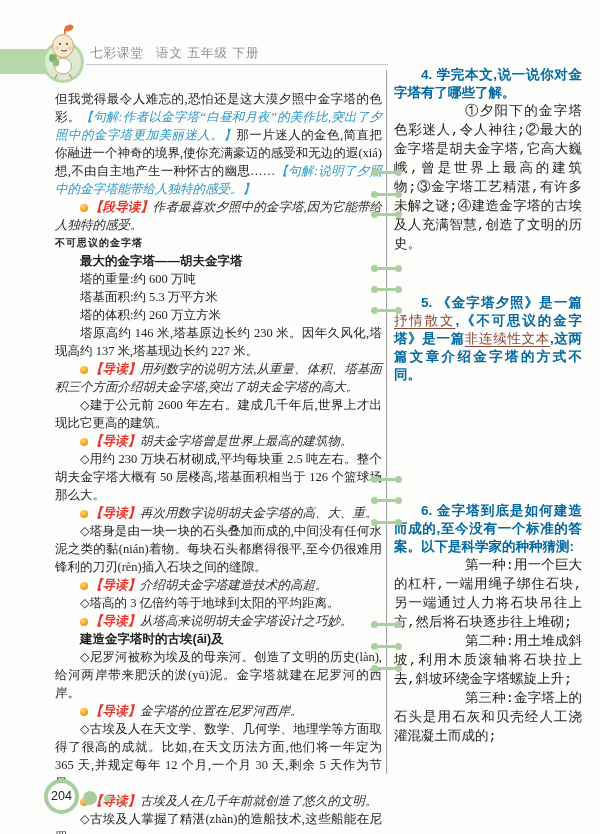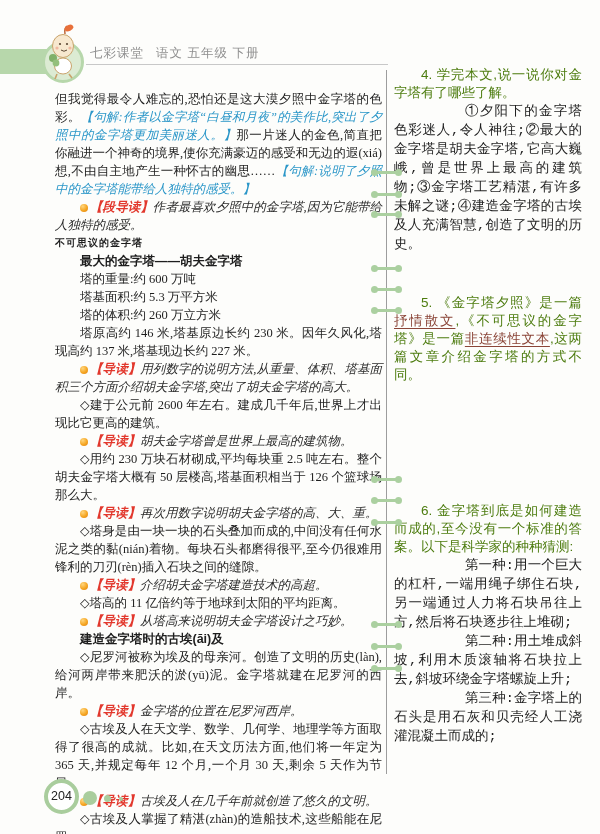--- a/index.html
+++ b/index.html
@@ -21,21 +21,21 @@
   .ind{text-indent:2em;}
   .hc{font-family:"Liberation Sans","DejaVu Sans",sans-serif;font-weight:bold;font-size:10px;text-align:left;letter-spacing:1px;}
   .hb{font-family:"Liberation Sans","DejaVu Sans",sans-serif;font-weight:bold;font-size:12.5px;text-indent:2em;}
   .seg-text{color:#1e1e1e;}
   .seg-jj{color:#2a96c8;font-style:italic;}
   .seg-label{color:#e2382d;font-style:italic;font-weight:bold;}
   .seg-note{color:#2b2b2b;font-style:italic;}
   .dot-icon{display:inline-block;width:8px;height:8px;border-radius:50%;
             background:radial-gradient(circle at 35% 30%, #ffd67e 0%, #f5a623 55%, #e07f0e 100%);
             margin-right:2px;vertical-align:-1px;}
-  .sq{color:#4d7c0f;font-weight:normal;font-family:"Liberation Sans","DejaVu Sans",sans-serif;}
+  .sq{color:#0369a1;font-weight:bold;font-family:"Liberation Sans","DejaVu Sans",sans-serif;}
   .sa{color:#1e1e1e;font-family:Liberation Mono, monospace;margin-left:44px;}
   .blank{color:#8b4538;font-weight:normal;font-family:"Liberation Serif","DejaVu Serif",serif;
          text-decoration:underline;text-underline-offset:3px;}
   .gap{width:100%;}
   
   .connector{position:absolute;left:374px;width:25px;height:3px;background:#abd0a0;border-radius:2px;}
   .connector::before,.connector::after{content:"";position:absolute;width:7px;height:7px;background:#abd0a0;border-radius:50%;top:-2px;}
   .connector::before{left:-3px;}
   .connector::after{right:-3px;}
   
@@ -84,21 +84,21 @@
       <div class="para ind"><span class="seg-text">塔基面积:约 5.3 万平方米</span></div>
       <div class="para ind"><span class="seg-text">塔的体积:约 260 万立方米</span></div>
       <div class="para ind"><span class="seg-text">塔原高约 146 米,塔基原边长约 230 米。因年久风化,塔现高约 137 米,塔基现边长约 227 米。</span></div>
       <div class="para ind"><span class="dot-icon"></span><span class="seg-label">【导读】</span><span class="seg-note">用列数字的说明方法,从重量、体积、塔基面积三个方面介绍胡夫金字塔,突出了胡夫金字塔的高大。</span></div>
       <div class="para ind"><span class="seg-text">◇建于公元前 2600 年左右。建成几千年后,世界上才出现比它更高的建筑。</span></div>
       <div class="para ind"><span class="dot-icon"></span><span class="seg-label">【导读】</span><span class="seg-note">胡夫金字塔曾是世界上最高的建筑物。</span></div>
       <div class="para ind"><span class="seg-text">◇用约 230 万块石材砌成,平均每块重 2.5 吨左右。整个胡夫金字塔大概有 50 层楼高,塔基面积相当于 126 个篮球场那么大。</span></div>
       <div class="para ind"><span class="dot-icon"></span><span class="seg-label">【导读】</span><span class="seg-note">再次用数字说明胡夫金字塔的高、大、重。</span></div>
       <div class="para ind"><span class="seg-text">◇塔身是由一块一块的石头叠加而成的,中间没有任何水泥之类的黏(nián)着物。每块石头都磨得很平,至今仍很难用锋利的刀刃(rèn)插入石块之间的缝隙。</span></div>
       <div class="para ind"><span class="dot-icon"></span><span class="seg-label">【导读】</span><span class="seg-note">介绍胡夫金字塔建造技术的高超。</span></div>
-      <div class="para ind"><span class="seg-text">◇塔高的 11 亿倍约等于地球到太阳的平均距离。</span></div>
+      <div class="para ind"><span class="seg-text">◇塔高的 3 亿倍约等于地球到太阳的平均距离。</span></div>
       <div class="para ind"><span class="dot-icon"></span><span class="seg-label">【导读】</span><span class="seg-note">从塔高来说明胡夫金字塔设计之巧妙。</span></div>
       <div class="hb">建造金字塔时的古埃(āi)及</div>
       <div class="para ind"><span class="seg-text">◇尼罗河被称为埃及的母亲河。创造了文明的历史(làn),给河两岸带来肥沃的淤(yū)泥。金字塔就建在尼罗河的西岸。</span></div>
       <div class="para ind"><span class="dot-icon"></span><span class="seg-label">【导读】</span><span class="seg-note">金字塔的位置在尼罗河西岸。</span></div>
       <div class="para ind"><span class="seg-text">◇古埃及人在天文学、数学、几何学、地理学等方面取得了很高的成就。比如,在天文历法方面,他们将一年定为 365 天,并规定每年 12 个月,一个月 30 天,剩余 5 天作为节日。</span></div>
       <div class="para ind"><span class="dot-icon"></span><span class="seg-label">【导读】</span><span class="seg-note">古埃及人在几千年前就创造了悠久的文明。</span></div>
       <div class="para ind"><span class="seg-text">◇古埃及人掌握了精湛(zhàn)的造船技术,这些船能在尼罗</span></div>
     </div>
   <div class="divider"></div>
   <div class="side-col" id="side-col">

